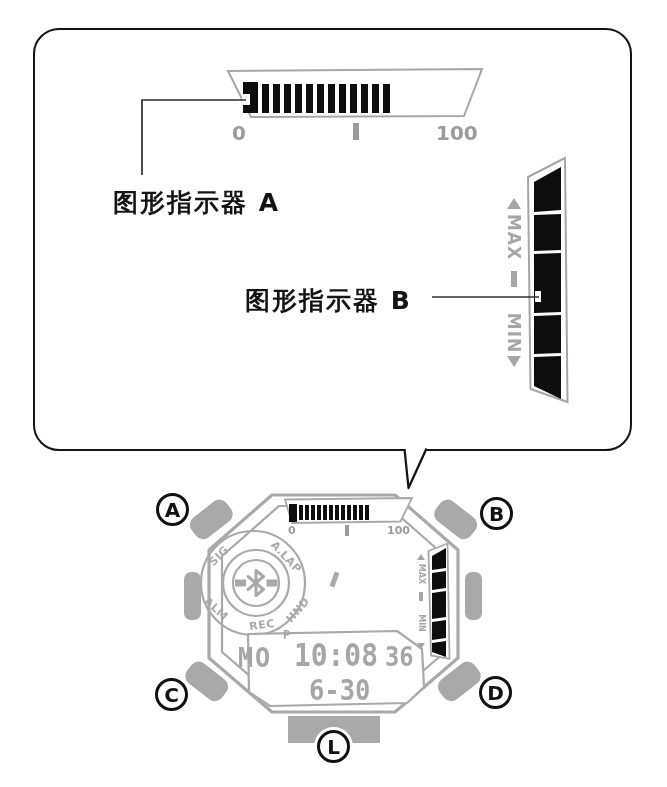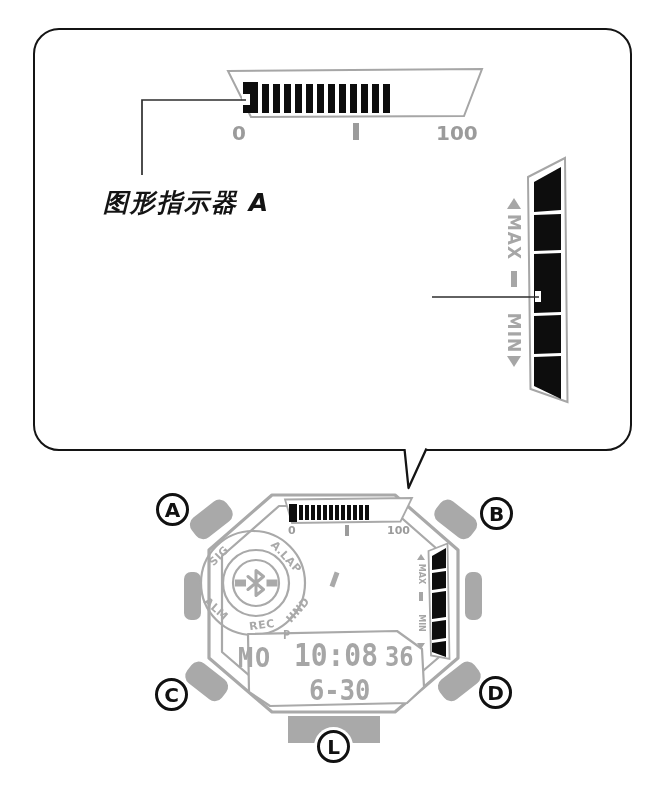--- a/index.html
+++ b/index.html
@@ -156,21 +156,22 @@
   <span class="scale-big" style="left:232px;top:121px;">0</span>
   <div class="tickbar" style="left:353px;top:123px;width:6px;height:17px;"></div>
   <span class="scale-big" style="left:436px;top:121px;">100</span>
 
   <div class="tri tri-up-big" style="left:507px;top:198px;"></div>
   <span class="vrot" style="left:514px;top:237px;font-size:17px;letter-spacing:1px;">MAX</span>
   <div class="tickbar" style="left:511px;top:271px;width:6px;height:16px;background:#a6a6a6;"></div>
   <span class="vrot" style="left:514px;top:333px;font-size:17px;letter-spacing:1px;">MIN</span>
   <div class="tri tri-dn-big" style="left:507px;top:356px;"></div>
 
-  <span class="cn-label" style="left:103px;top:186px;font-style:italic;">图形指示器 A</span>
+  <span class="cn-label" style="left:113px;top:186px;">图形指示器 A</span>
+  <span class="cn-label" style="left:245px;top:284px;">图形指示器 B</span>
 
   <span class="scale-sm" style="left:288px;top:524px;">0</span>
   <div class="tickbar" style="left:345px;top:525px;width:4px;height:11px;"></div>
   <span class="scale-sm" style="left:387px;top:524px;">100</span>
 
   <div class="tri tri-up-sm" style="left:417px;top:554px;"></div>
   <span class="vrot" style="left:421px;top:574px;font-size:8px;">MAX</span>
   <div class="tickbar" style="left:419px;top:592px;width:4px;height:9px;background:#a6a6a6;"></div>
   <span class="vrot" style="left:421px;top:623px;font-size:8px;">MIN</span>
   <div class="tri tri-dn-sm" style="left:417px;top:643px;"></div>

